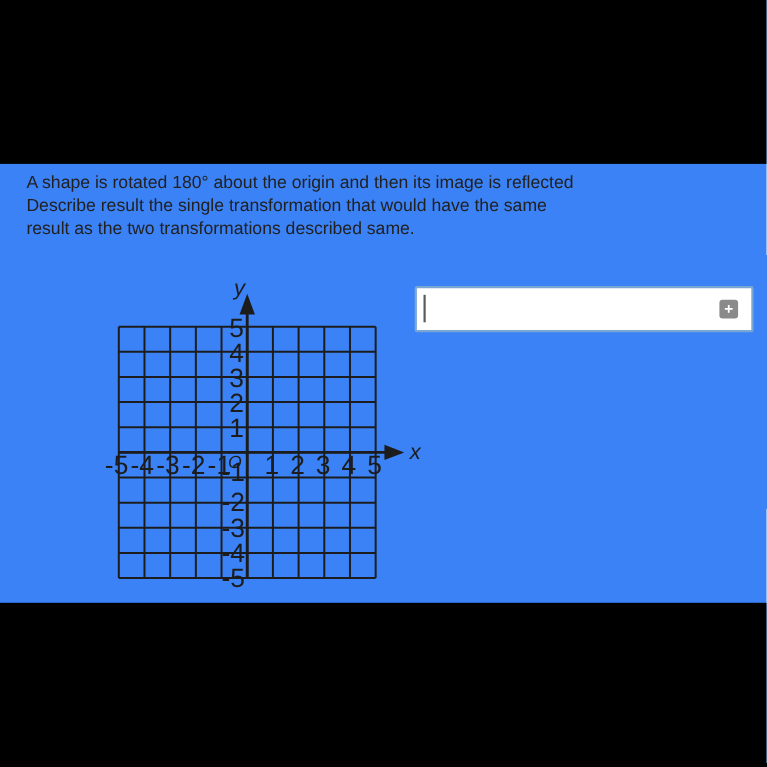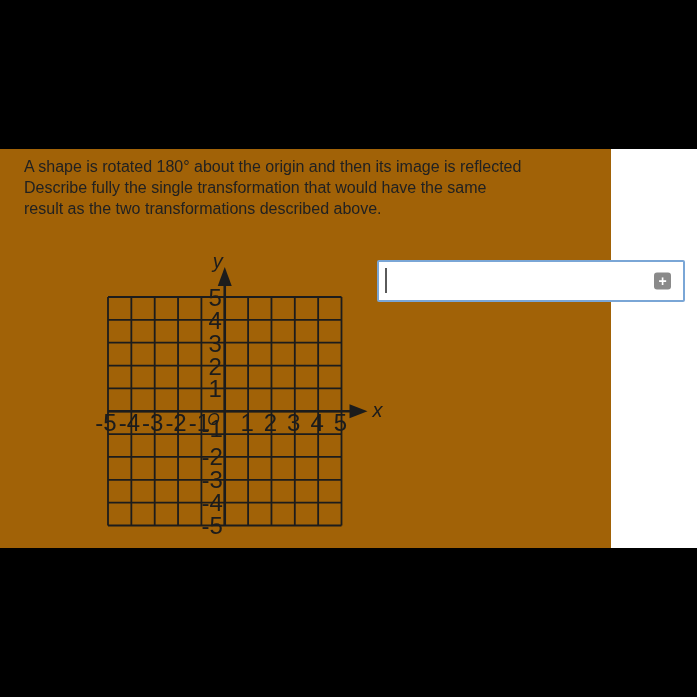--- a/index.html
+++ b/index.html
@@ -6,23 +6,23 @@
     margin: 0;
     padding: 0;
     width: 697px;
     height: 697px;
     overflow: hidden;
     background: #ffffff;
     font-family: "Liberation Sans", sans-serif;
   }
   .screen {
     position: relative;
-    width: 611px;
+    width: 697px;
     height: 697px;
-    background: #a16207;
+    background: #3b82f6;
   }
   .letterbox {
     position: absolute;
     left: 0;
     width: 697px;
     background: #000000;
     z-index: 5;
   }
   .letterbox.top { top: 0; height: 149px; }
   .letterbox.bottom { top: 548px; height: 149px; }
@@ -91,22 +91,22 @@
 </style>
 </head>
 <body>
 
 <div class="screen">
 
   <div class="letterbox top" style="background: rgb(0, 0, 0);"></div>
 
   <div class="question" style="color: rgb(33, 33, 33);">
       <div class="q-line"><span>A shape is rotated 180° about the origin and then its image is reflected</span></div>
-      <div class="q-line"><span>Describe fully the single transformation that would have the same</span></div>
-      <div class="q-line"><span>result as the two transformations described above.</span></div>
+      <div class="q-line"><span>Describe result the single transformation that would have the same</span></div>
+      <div class="q-line"><span>result as the two transformations described same.</span></div>
     </div>
 
   <div class="graph-wrap">
     <svg width="302" height="296" viewBox="0 0 302 296" xmlns="http://www.w3.org/2000/svg">
         <line x1="23" y1="45" x2="23" y2="273.5" stroke="#1c1c1c" stroke-width="1.8"></line>
         <line x1="23" y1="45" x2="256.5" y2="45" stroke="#1c1c1c" stroke-width="1.8"></line>
         <line x1="46.35" y1="45" x2="46.35" y2="273.5" stroke="#1c1c1c" stroke-width="1.8"></line>
         <line x1="23" y1="67.85" x2="256.5" y2="67.85" stroke="#1c1c1c" stroke-width="1.8"></line>
         <line x1="69.7" y1="45" x2="69.7" y2="273.5" stroke="#1c1c1c" stroke-width="1.8"></line>
         <line x1="23" y1="90.7" x2="256.5" y2="90.7" stroke="#1c1c1c" stroke-width="1.8"></line>

